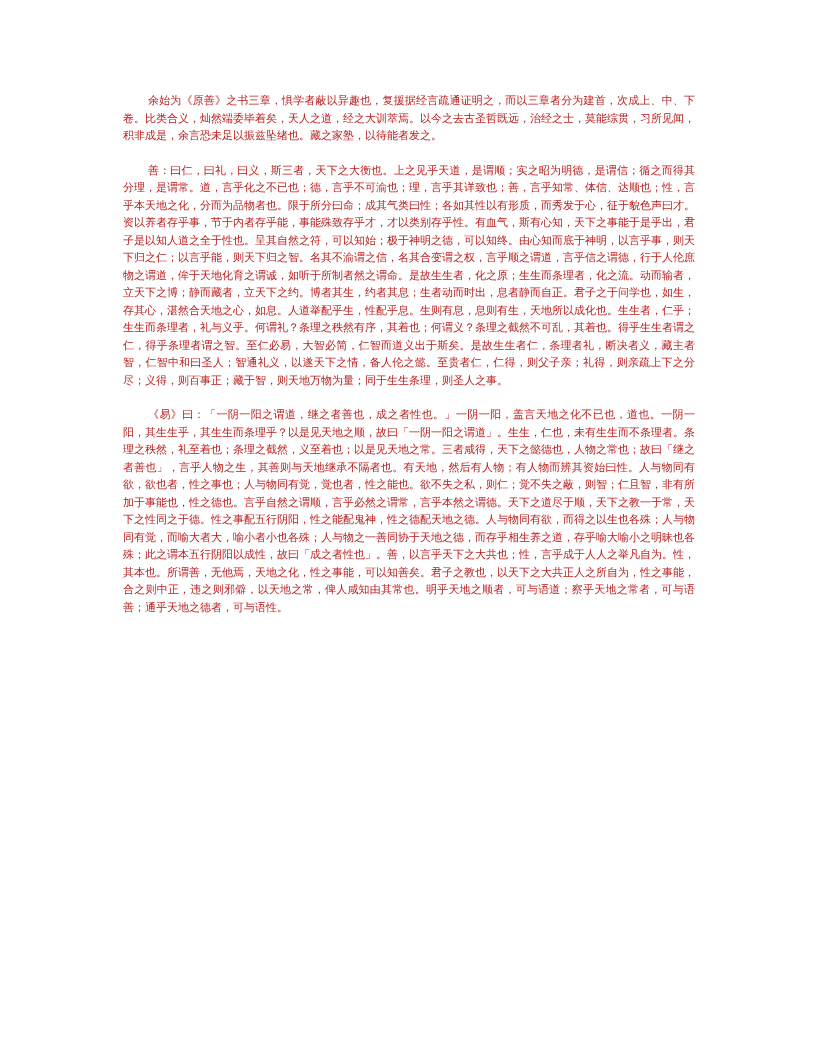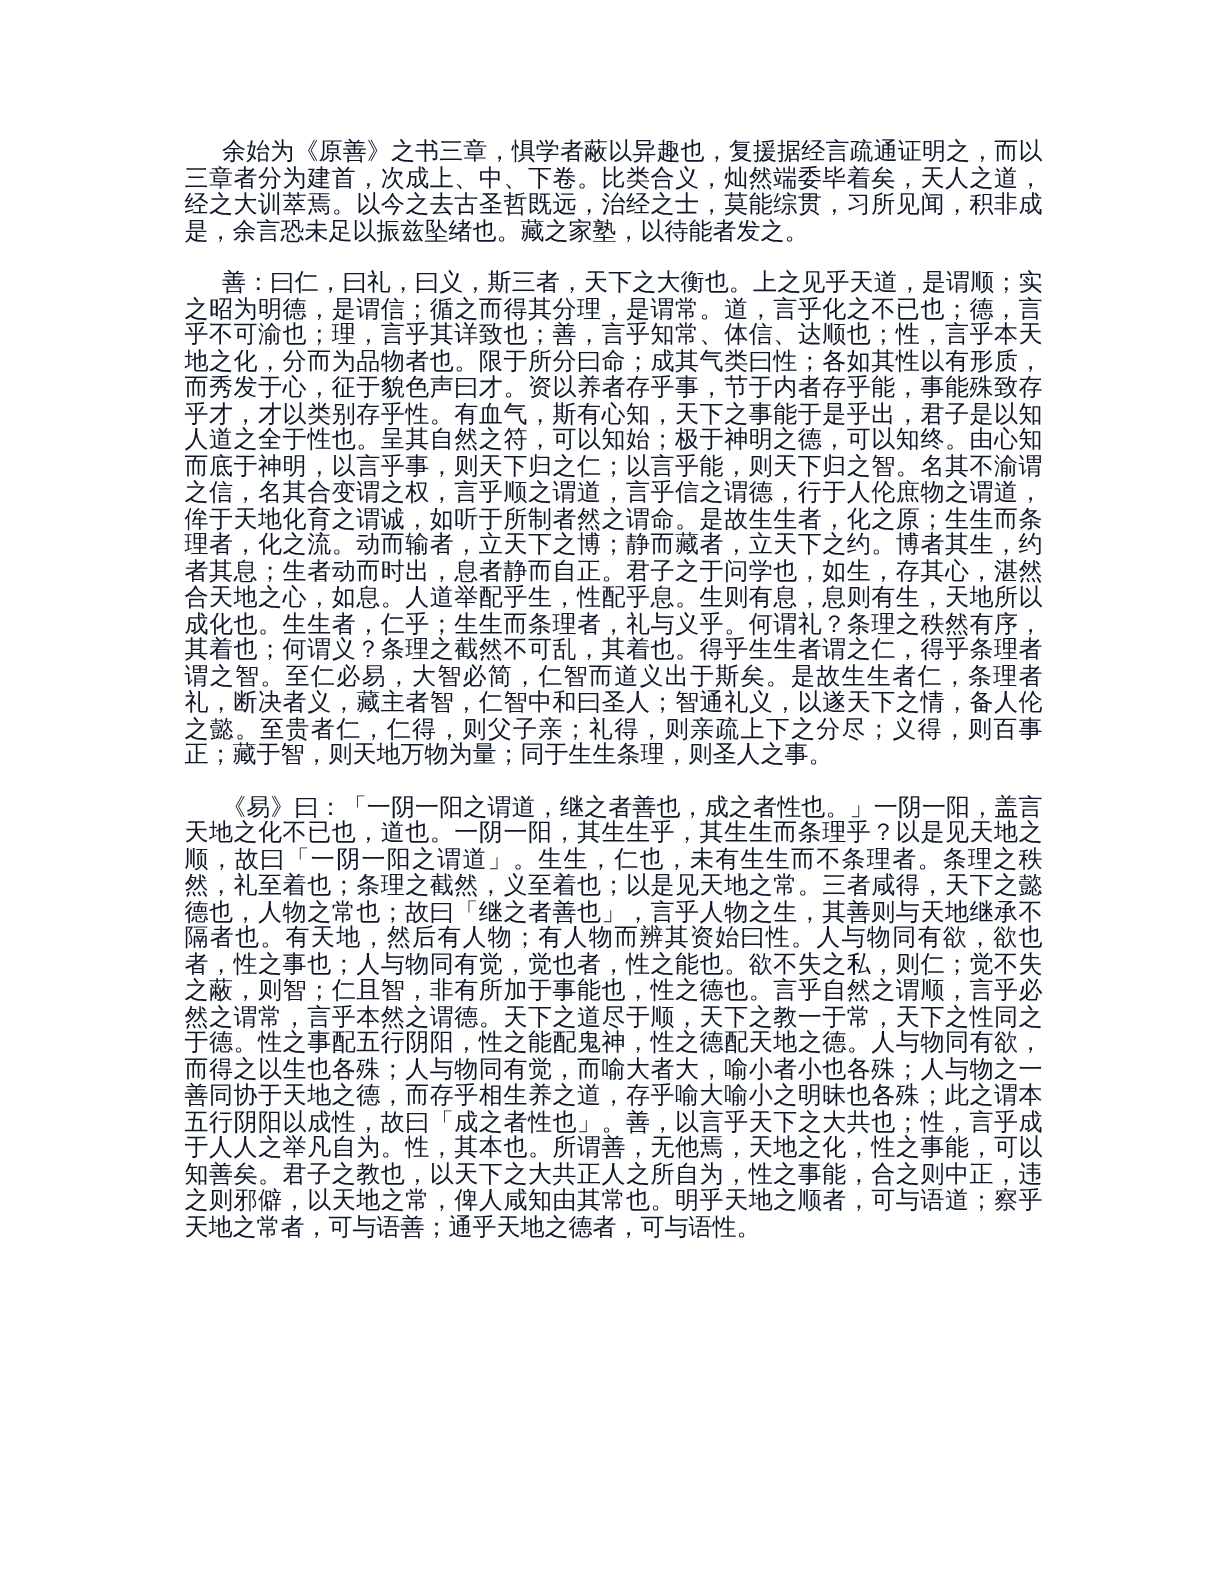--- a/index.html
+++ b/index.html
@@ -33,23 +33,23 @@
   .doc-subtitle {
     font-family: "DejaVu Sans", "Liberation Sans", sans-serif;
     font-size: 12.6px;
     line-height: 17.5px;
     color: #1b1b1b;
     margin: 0 0 22px 0;
     text-indent: 25px;
   }
   .para {
     font-family: "DejaVu Sans", "Liberation Sans", sans-serif;
-    font-size: 16px;
+    font-size: 11px;
     line-height: 17.5px;
-    color: #0f172a;
+    color: #b91c1c;
     margin: 0 0 17px 0;
     text-indent: 25px;
     text-align: justify;
     text-justify: inter-character;
     word-break: break-all;
     hyphens: none;
   }
   .para:last-child {
     margin-bottom: 16px;
   }

